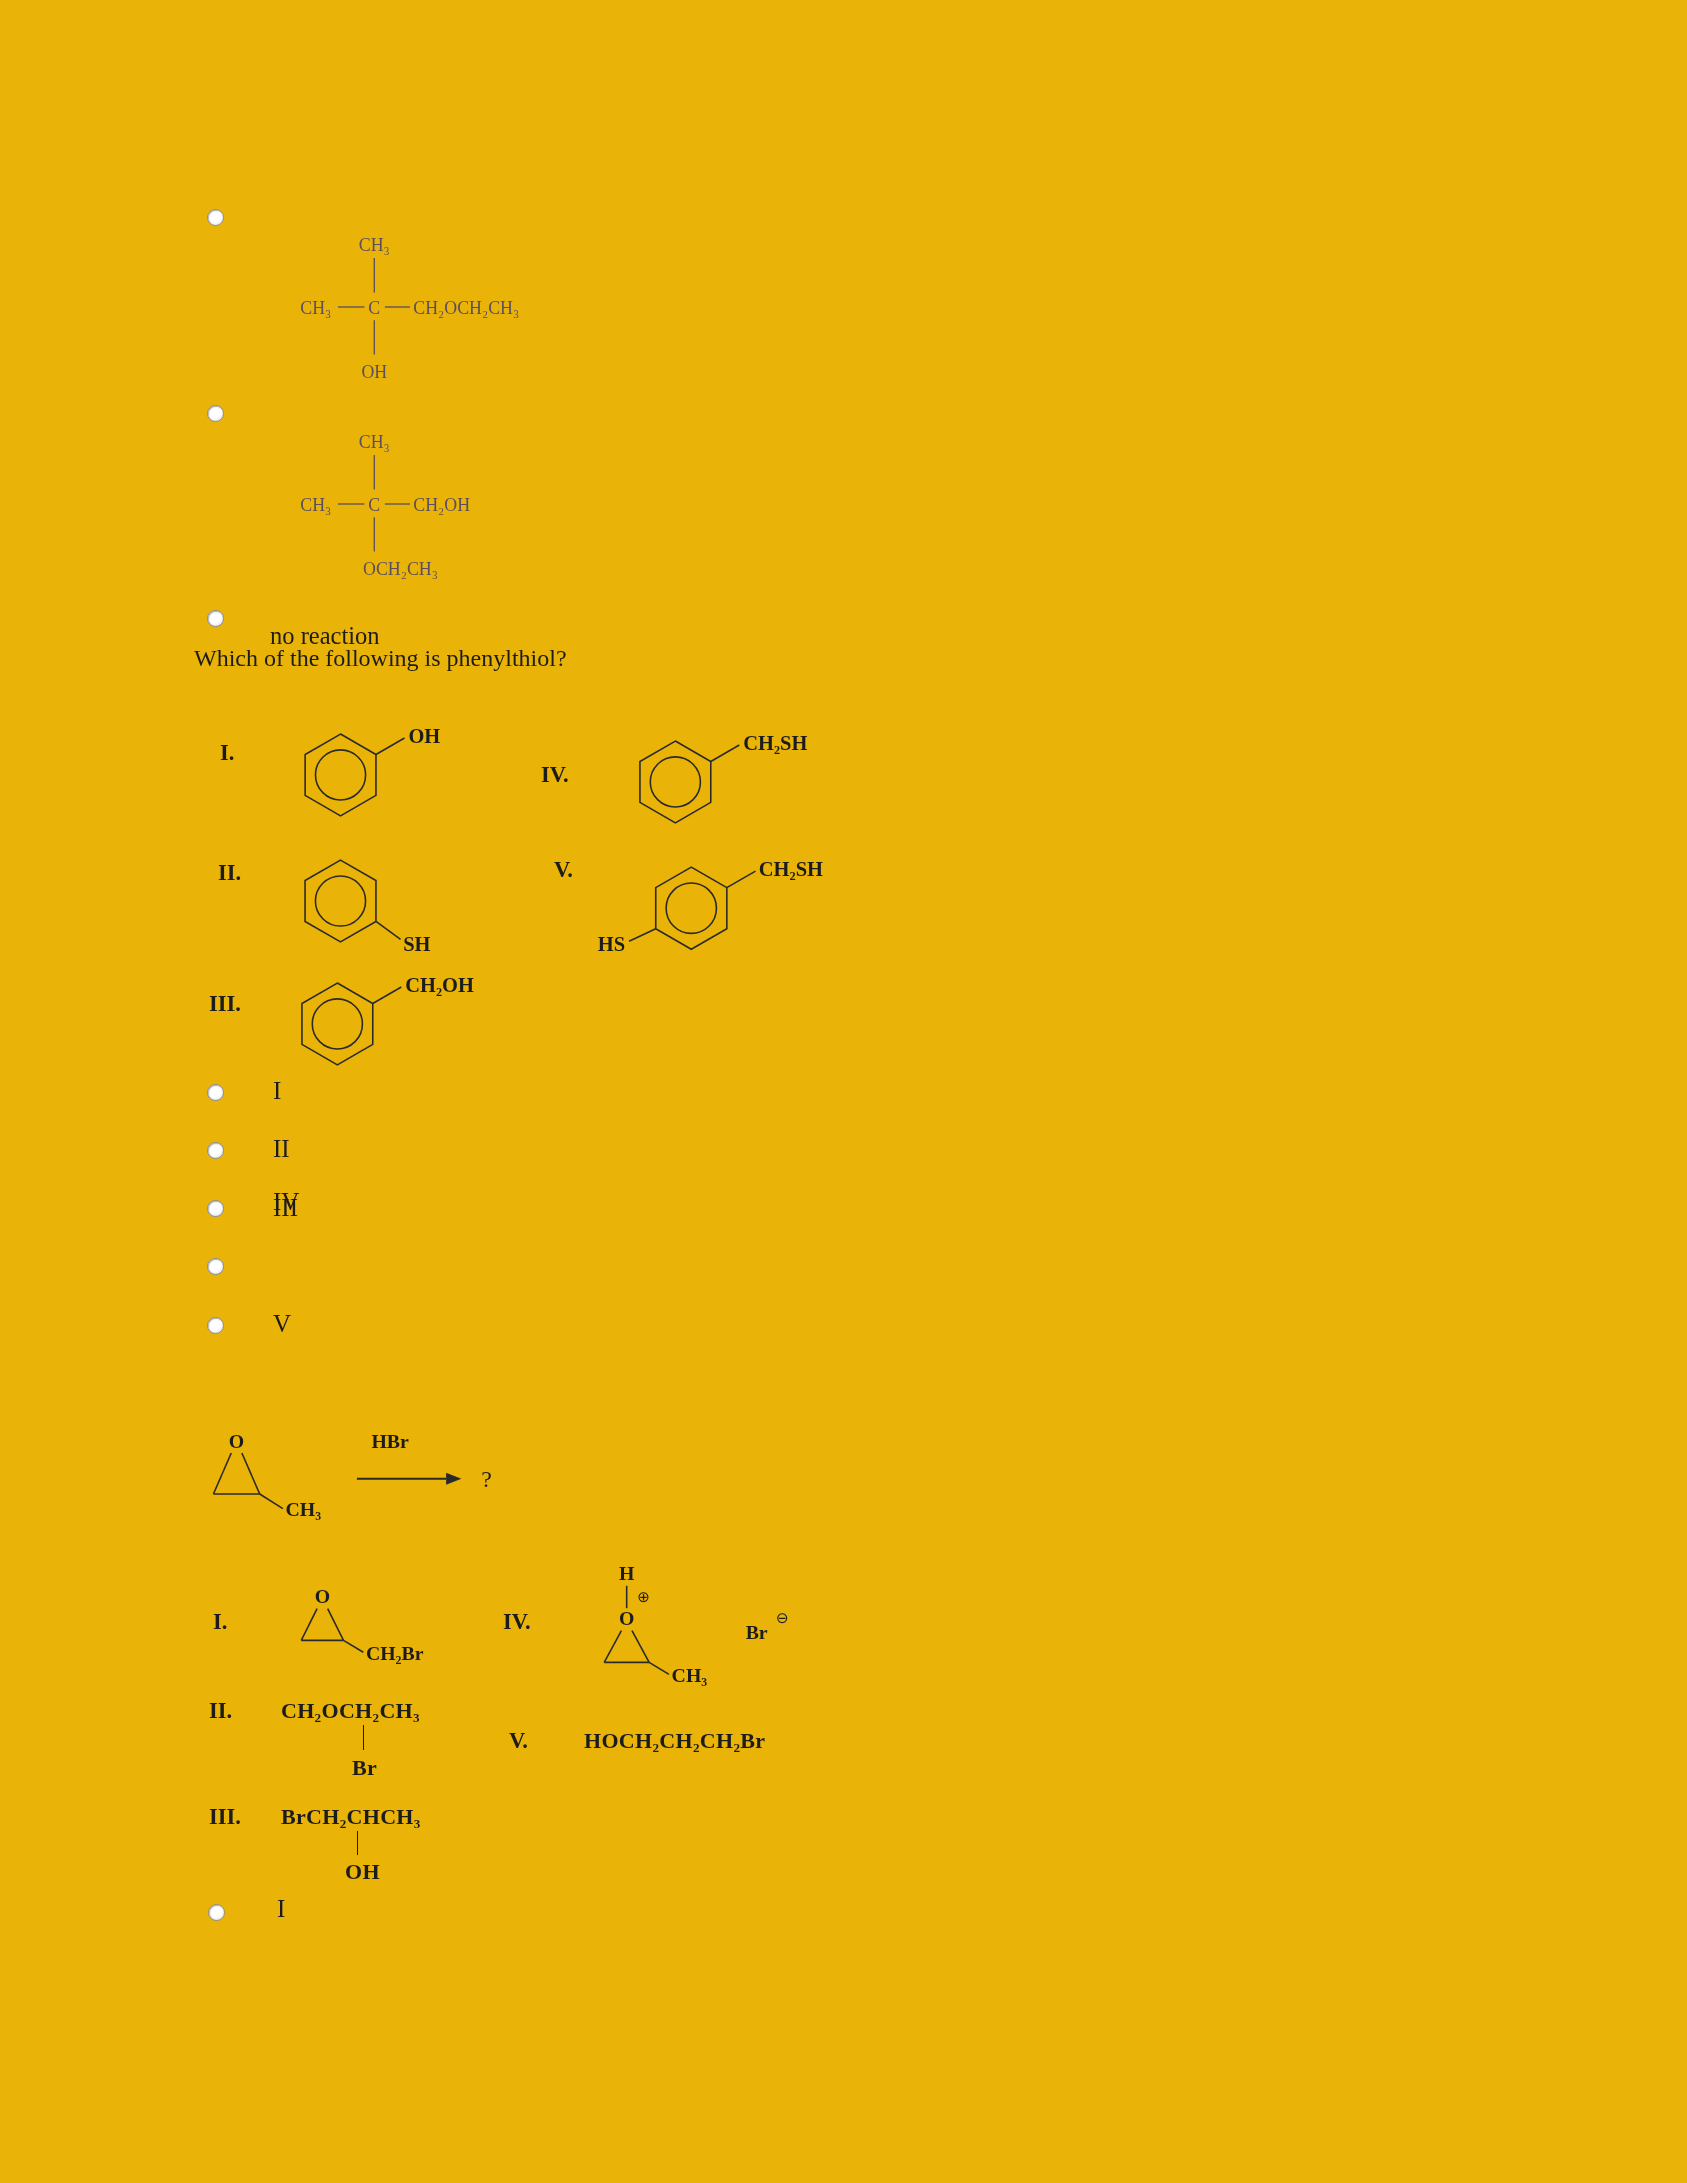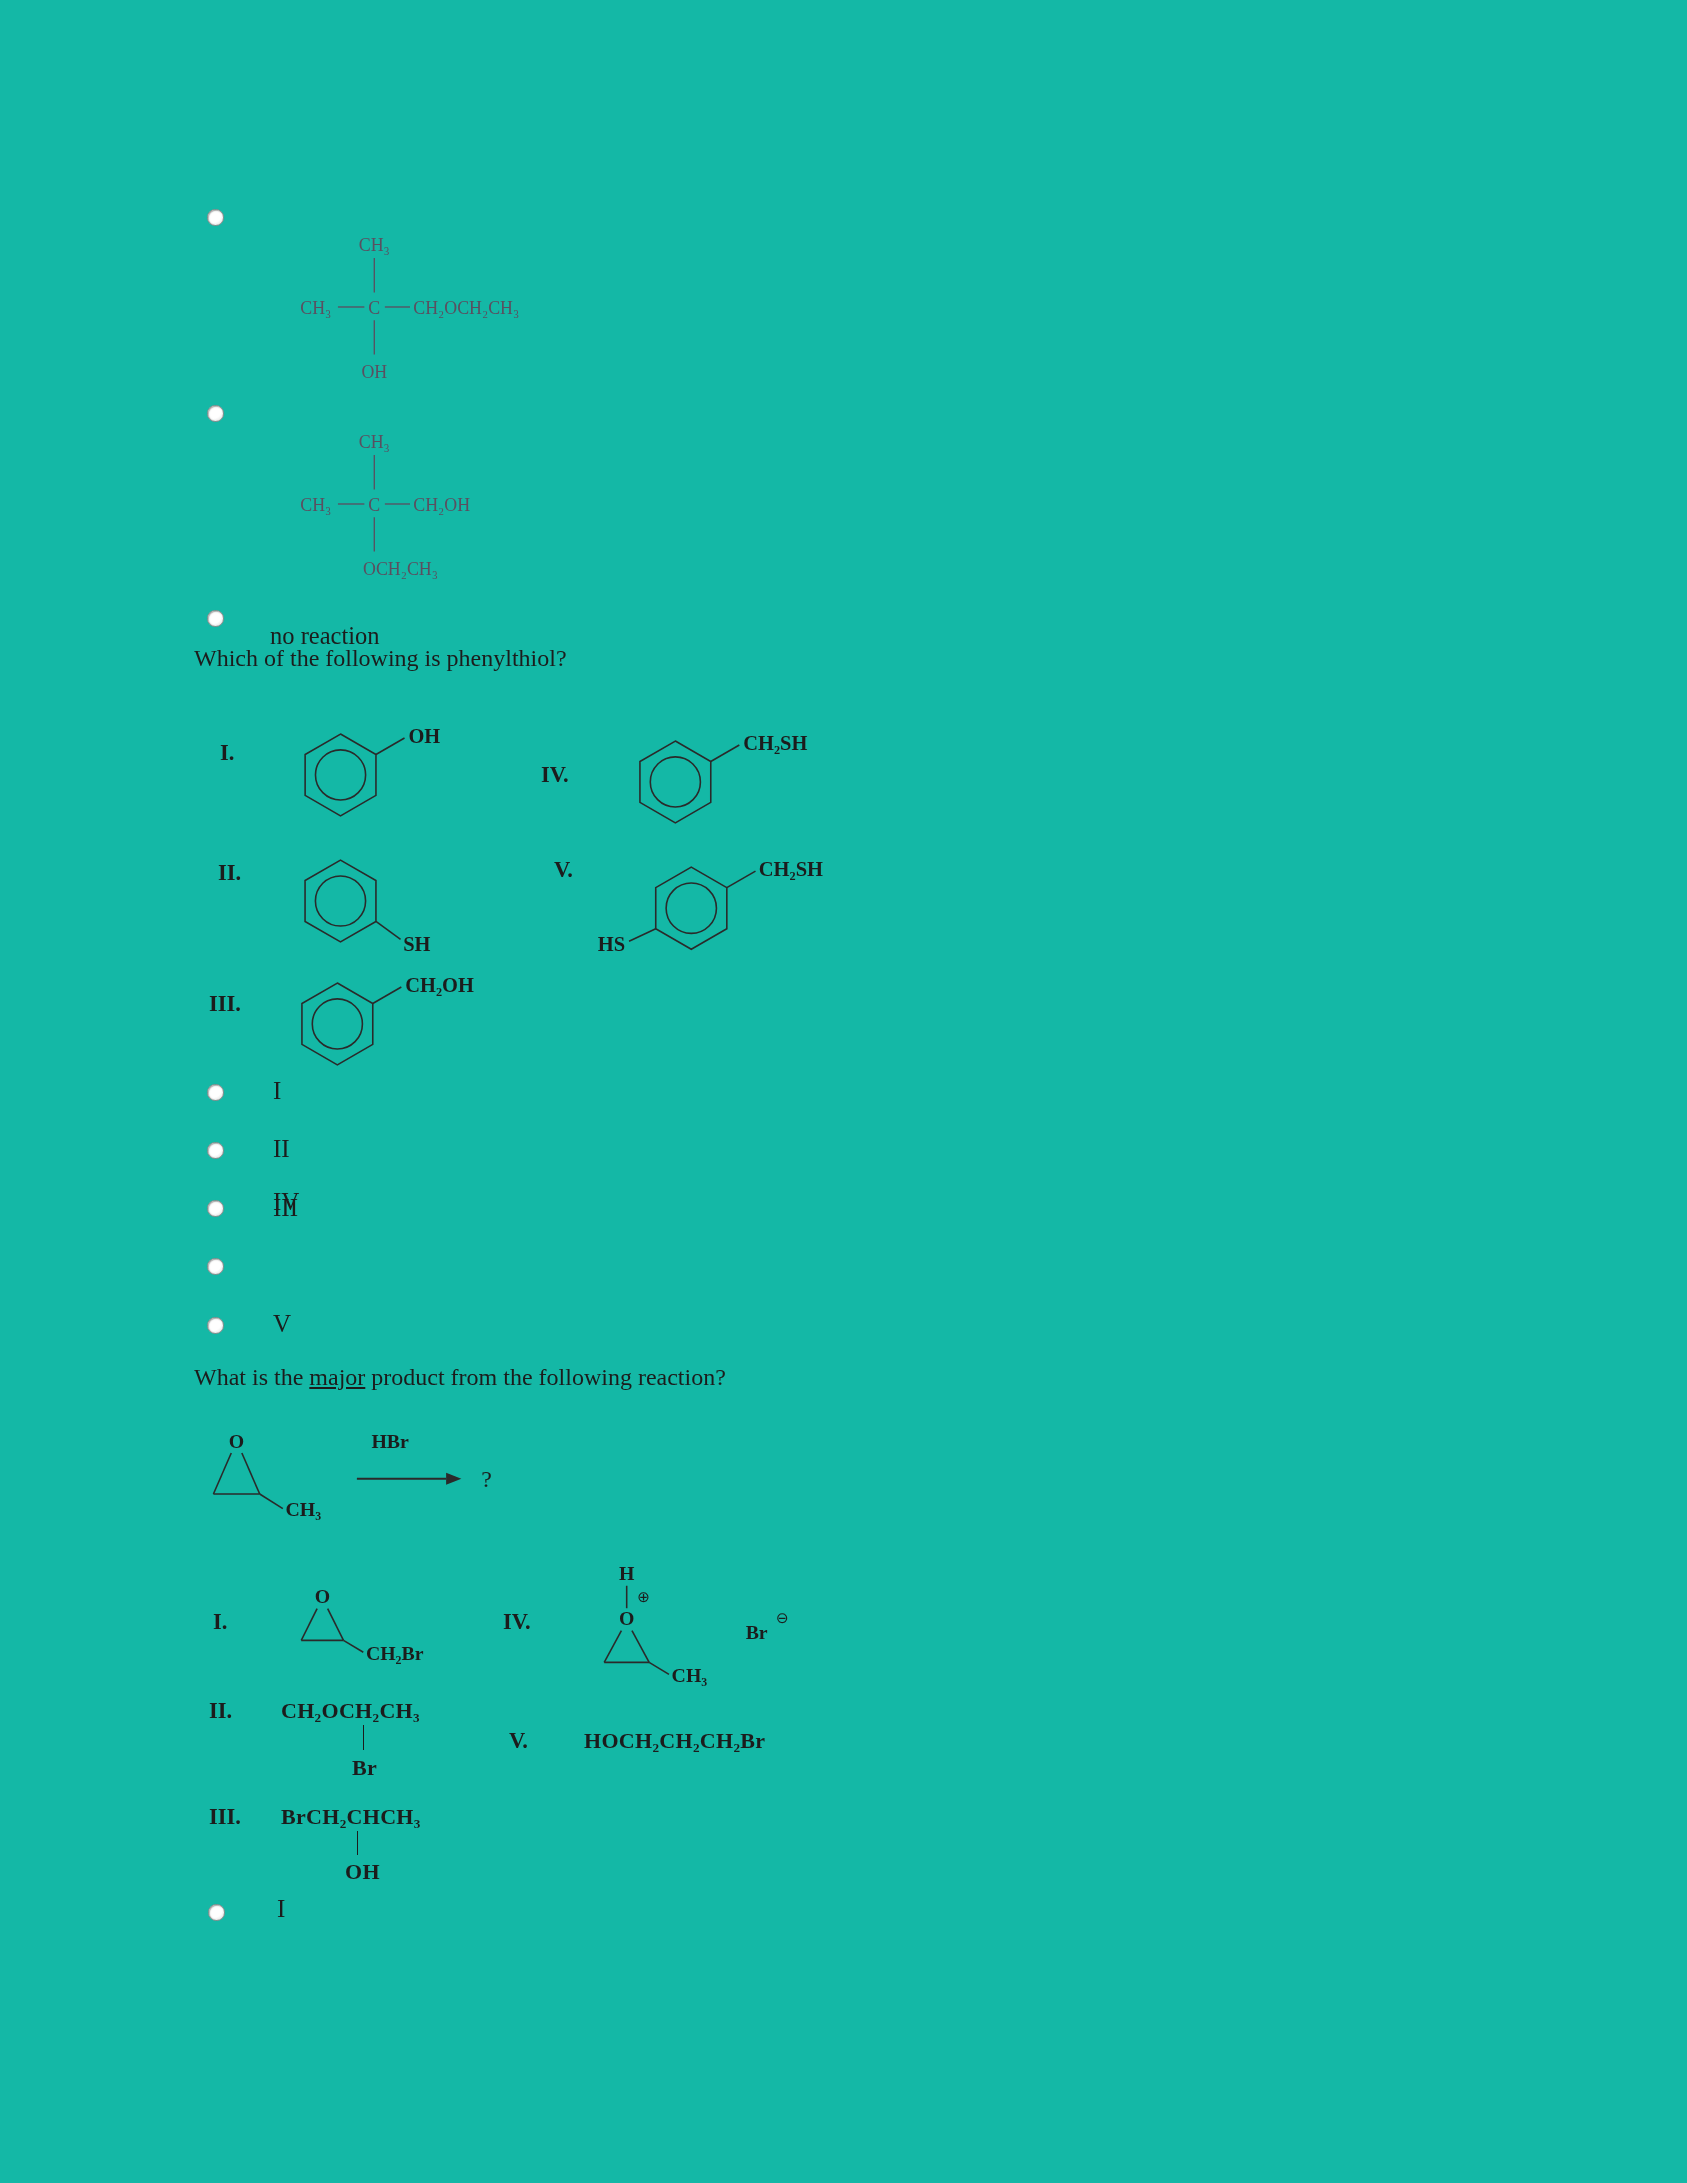--- a/index.html
+++ b/index.html
@@ -1,18 +1,18 @@
 <!DOCTYPE html>
 <html style="font-size:10.6px"><head>
 <meta charset="utf-8">
 <style>
   * { margin:0; padding:0; box-sizing:border-box; }
   html,body { background:#ffffff; }
   .page {
-    position:relative; width:1687px; height:2183px; background:#14b8a6;
+    position:relative; width:1687px; height:2183px; background:#eab308;
     font-family:"Liberation Serif","DejaVu Serif",serif; color:#1c1c1c; overflow:hidden;
   }
   .abs { position:absolute; }
   .qtext { font-size:24px; }
   .ul { text-decoration:underline; }
   .numeral { font-size:22.5px; font-weight:bold; }
   .optlabel { font-size:25px; }
   .plain { font-size:24.5px; }
   .formula { font-size:22px; font-weight:bold; letter-spacing:0.3px; }
   .radio {
@@ -122,23 +122,20 @@
 
   <div class="radio" style="left:207px;top:1200px"></div>
   <div class="abs optlabel" style="left:273px;top:1194px">III</div>
 
   <div class="radio" style="left:207px;top:1258px"></div>
   <div class="abs optlabel" style="left:273px;top:1188px">IV</div>
 
   <div class="radio" style="left:207px;top:1317px"></div>
   <div class="abs optlabel" style="left:273px;top:1310px">V</div>
 
-  <div class="abs qtext" style="left:194px;top:1364px">
-    <span>What is the </span><span class="ul">major</span><span> product from the following reaction?</span>
-  </div>
 
   <svg class="abs" style="left:198px;top:1416px" width="331" height="119" viewBox="0 0 500 180">
     <text x="58" y="48" text-anchor="middle" class="fm">O</text>
     <line x1="50" y1="56" x2="23" y2="118"></line>
     <line x1="66" y1="56" x2="93" y2="118"></line>
     <line x1="23" y1="118" x2="93" y2="118"></line>
     <line x1="93" y1="118" x2="128" y2="140"></line>
     <text x="132" y="152" class="fm">CH₃</text>
     <text x="262" y="48" class="fm">HBr</text>
     <line x1="240" y1="95" x2="375" y2="95" style="stroke-width:3"></line>

